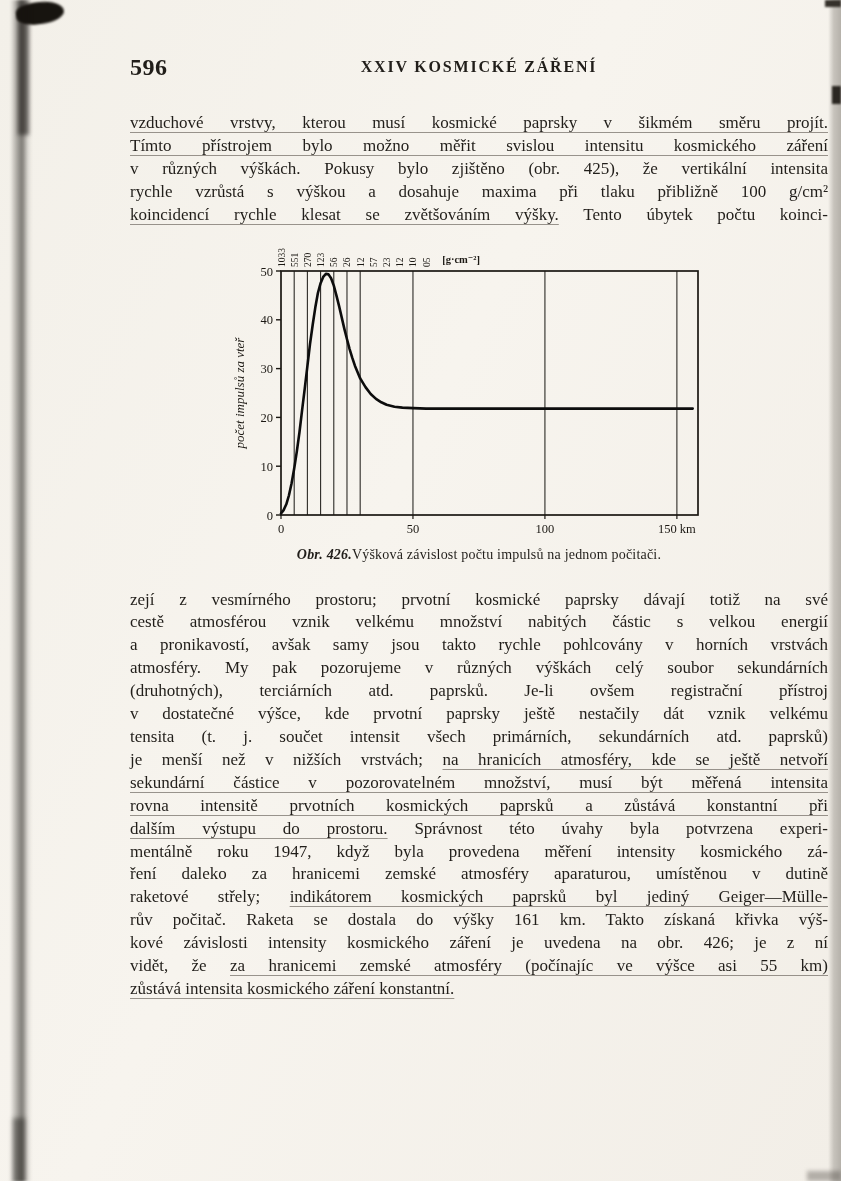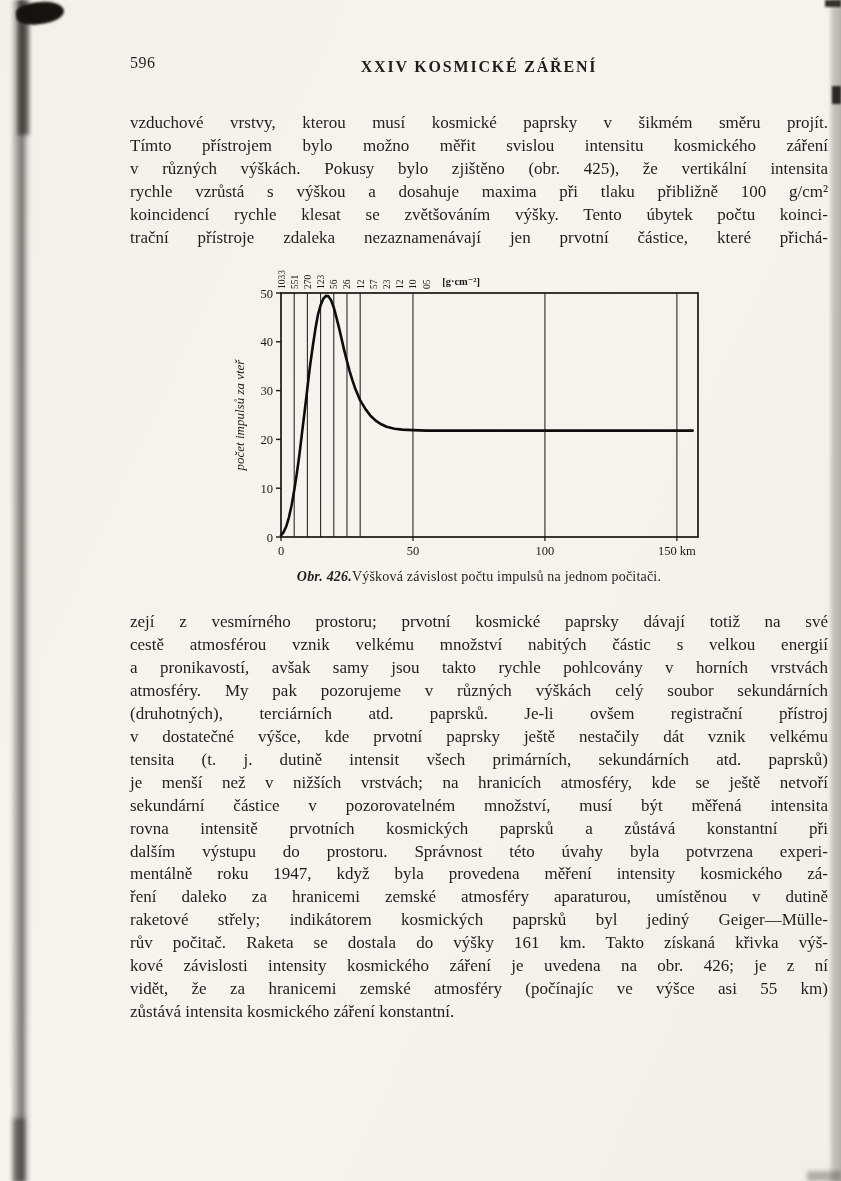--- a/index.html
+++ b/index.html
@@ -17,27 +17,27 @@
   .blob-l-top{position:absolute;left:18px;top:0;width:11px;height:135px;background:rgba(22,19,15,.55);filter:blur(2.2px);}
   .blob-l-bottom{position:absolute;left:13px;top:1118px;width:12px;height:66px;background:rgba(22,19,15,.45);filter:blur(2.6px);}
   .edge-right{position:absolute;right:0;top:0;bottom:0;width:13px;
     background:linear-gradient(to left,#b5b1aa,#c7c3bc 55%,rgba(199,195,188,0));}
   .mark-tr{position:absolute;right:0;top:0;width:16px;height:7px;background:#35312b;filter:blur(.8px);}
   .mark-r{position:absolute;right:0;top:86px;width:9px;height:18px;background:#2b2722;filter:blur(1.1px);}
   .mark-br{position:absolute;right:0;bottom:0;width:34px;height:10px;background:rgba(60,55,48,.35);filter:blur(2px);}
 
   .content{position:absolute;left:130px;top:56px;width:698px;}
   .pagehead{position:relative;height:22px;margin-bottom:34px;}
-  .pageno{position:absolute;left:0;top:-2px;font-size:16px;font-weight:400;letter-spacing:.5px;}
+  .pageno{position:absolute;left:0;top:-2px;font-size:24px;font-weight:700;letter-spacing:.5px;}
   .runhead{text-align:center;font-size:16px;font-weight:700;letter-spacing:1.8px;padding-top:2px;}
 
   .para{font-size:17px;line-height:22.9px;}
   .tl{text-align:justify;white-space:normal;}
   .tl.jl{text-align-last:justify;}
-  .un{text-decoration-color:rgba(74,68,60,.55);
+  .un{text-decoration:underline;text-decoration-color:rgba(74,68,60,.55);
     text-underline-offset:3.5px;text-decoration-thickness:1px;}
 
   figure{margin:12px 0 26px 0;padding:0;}
   .chartwrap{margin-left:103px;width:480px;}
   figcaption{text-align:center;font-size:14px;margin-top:6px;letter-spacing:.2px;}
   .capl{font-weight:700;font-style:italic;margin-right:0;}
 
   svg text{font-family:"Liberation Serif","DejaVu Serif",serif;fill:#1c1914;}
 </style>
 </head>
@@ -60,21 +60,20 @@
       <span class="pageno">596</span>
       <div class="runhead">XXIV KOSMICKÉ ZÁŘENÍ</div>
     </div>
 
     <div class="para" id="para1">
         <div class="tl jl"><span class="un">vzduchové vrstvy, kterou musí kosmické paprsky v šikmém směru projít.</span></div>
         <div class="tl jl"><span class="un">Tímto přístrojem bylo možno měřit svislou intensitu kosmického záření</span></div>
         <div class="tl jl"><span>v různých výškách. Pokusy bylo zjištěno (obr. 425), že vertikální intensita</span></div>
         <div class="tl jl"><span>rychle vzrůstá s výškou a dosahuje maxima při tlaku přibližně 100 g/cm²</span></div>
         <div class="tl jl"><span class="un">koincidencí rychle klesat se zvětšováním výšky.</span><span> Tento úbytek počtu koinci-</span></div>
-        <div class="tl jl"><span>trační přístroje zdaleka nezaznamenávají jen prvotní částice, které přichá-</span></div>
       </div>
 
     <figure>
       <div class="chartwrap" id="chart"><svg width="480" height="298" viewBox="0 0 480 298">
             <line x1="61.19620253164557" y1="32" x2="61.19620253164557" y2="276" stroke="#2c2a26" stroke-width="1.1"></line>
             <line x1="74.39240506329114" y1="32" x2="74.39240506329114" y2="276" stroke="#2c2a26" stroke-width="1.1"></line>
             <line x1="87.58860759493672" y1="32" x2="87.58860759493672" y2="276" stroke="#2c2a26" stroke-width="1.1"></line>
             <line x1="100.78481012658227" y1="32" x2="100.78481012658227" y2="276" stroke="#2c2a26" stroke-width="1.1"></line>
             <line x1="113.98101265822785" y1="32" x2="113.98101265822785" y2="276" stroke="#2c2a26" stroke-width="1.1"></line>
             <line x1="127.17721518987342" y1="32" x2="127.17721518987342" y2="276" stroke="#2c2a26" stroke-width="1.1"></line>
@@ -123,21 +122,21 @@
       </figcaption>
     </figure>
 
     <div class="para" id="para2">
         <div class="tl jl"><span>zejí z vesmírného prostoru; prvotní kosmické paprsky dávají totiž na své</span></div>
         <div class="tl jl"><span>cestě atmosférou vznik velkému množství nabitých částic s velkou energií</span></div>
         <div class="tl jl"><span>a pronikavostí, avšak samy jsou takto rychle pohlcovány v horních vrstvách</span></div>
         <div class="tl jl"><span>atmosféry. My pak pozorujeme v různých výškách celý soubor sekundárních</span></div>
         <div class="tl jl"><span>(druhotných), terciárních atd. paprsků. Je-li ovšem registrační přístroj</span></div>
         <div class="tl jl"><span>v dostatečné výšce, kde prvotní paprsky ještě nestačily dát vznik velkému</span></div>
-        <div class="tl jl"><span>tensita (t. j. dutině intensit všech primárních, sekundárních atd. paprsků)</span></div>
+        <div class="tl jl"><span>tensita (t. j. součet intensit všech primárních, sekundárních atd. paprsků)</span></div>
         <div class="tl jl"><span>je menší než v nižších vrstvách; </span><span class="un">na hranicích atmosféry, kde se ještě netvoří</span></div>
         <div class="tl jl"><span class="un">sekundární částice v pozorovatelném množství, musí být měřená intensita</span></div>
         <div class="tl jl"><span class="un">rovna intensitě prvotních kosmických paprsků a zůstává konstantní při</span></div>
         <div class="tl jl"><span class="un">dalším výstupu do prostoru.</span><span> Správnost této úvahy byla potvrzena experi-</span></div>
         <div class="tl jl"><span>mentálně roku 1947, když byla provedena měření intensity kosmického zá-</span></div>
         <div class="tl jl"><span>ření daleko za hranicemi zemské atmosféry aparaturou, umístěnou v dutině</span></div>
         <div class="tl jl"><span>raketové střely; </span><span class="un">indikátorem kosmických paprsků byl jediný Geiger—Mülle-</span></div>
         <div class="tl jl"><span>rův počitač. Raketa se dostala do výšky 161 km. Takto získaná křivka výš-</span></div>
         <div class="tl jl"><span>kové závislosti intensity kosmického záření je uvedena na obr. 426; je z ní</span></div>
         <div class="tl jl"><span>vidět, že </span><span class="un">za hranicemi zemské atmosféry (počínajíc ve výšce asi 55 km)</span></div>

